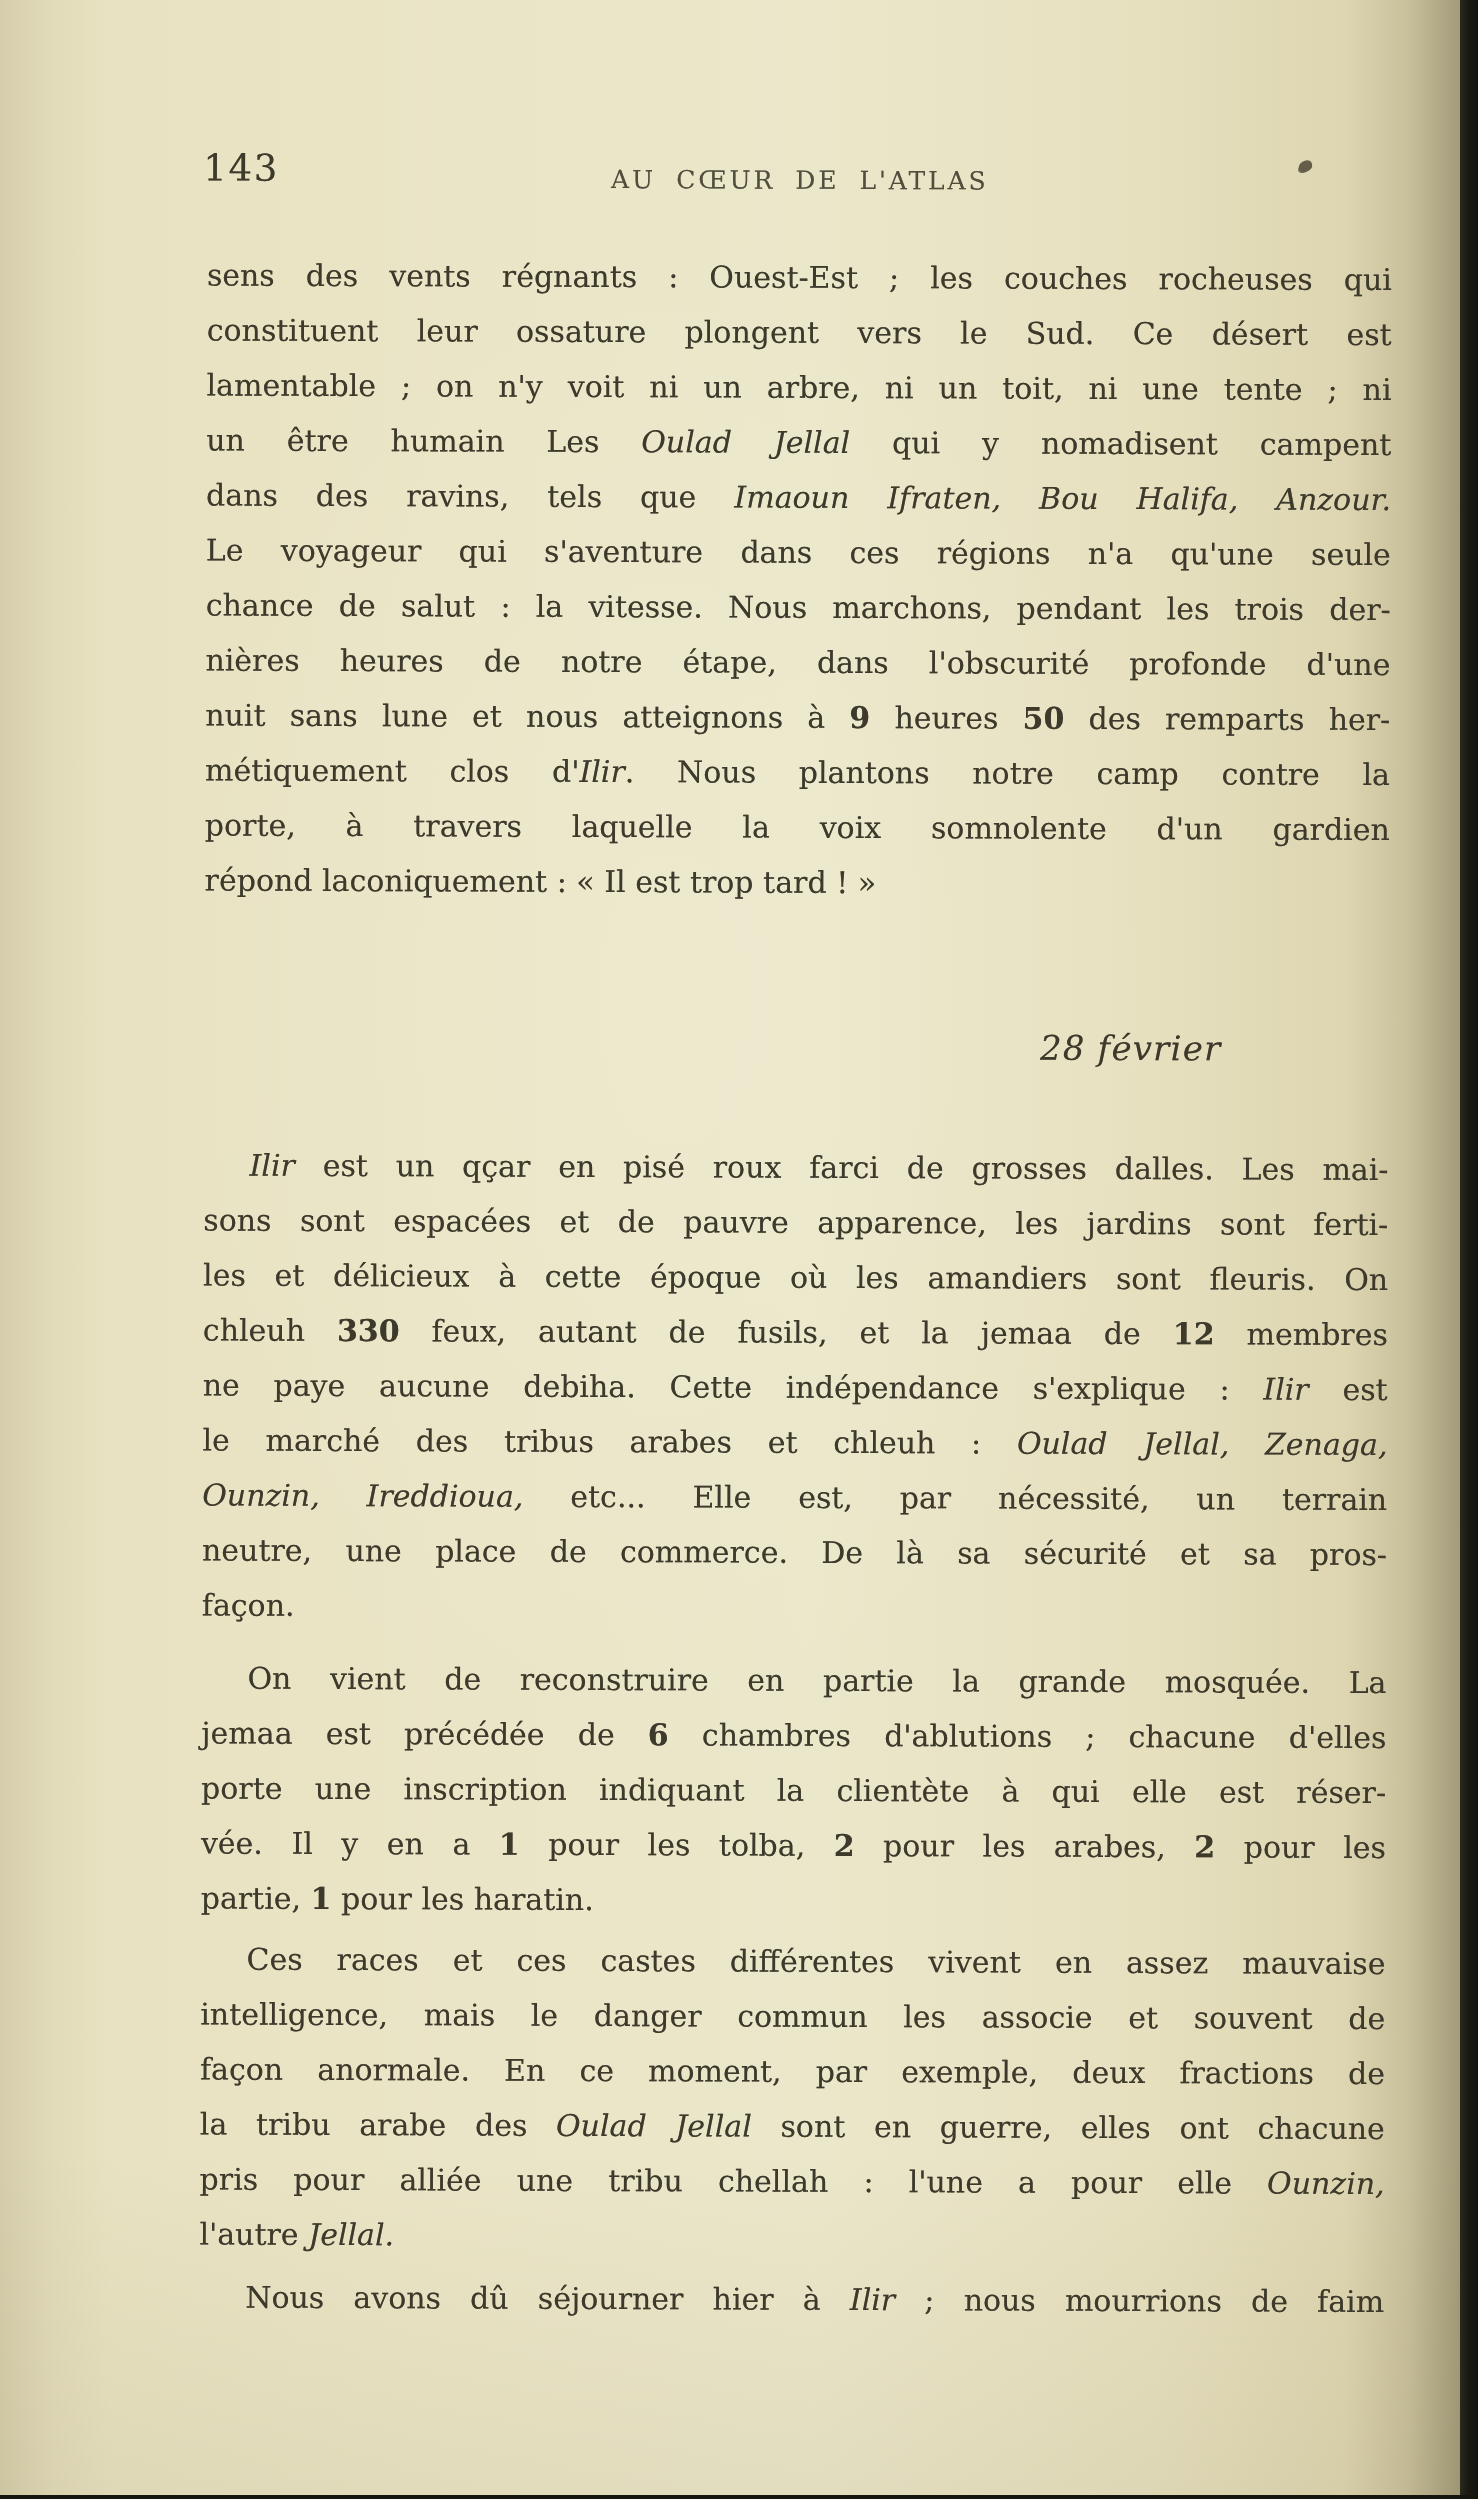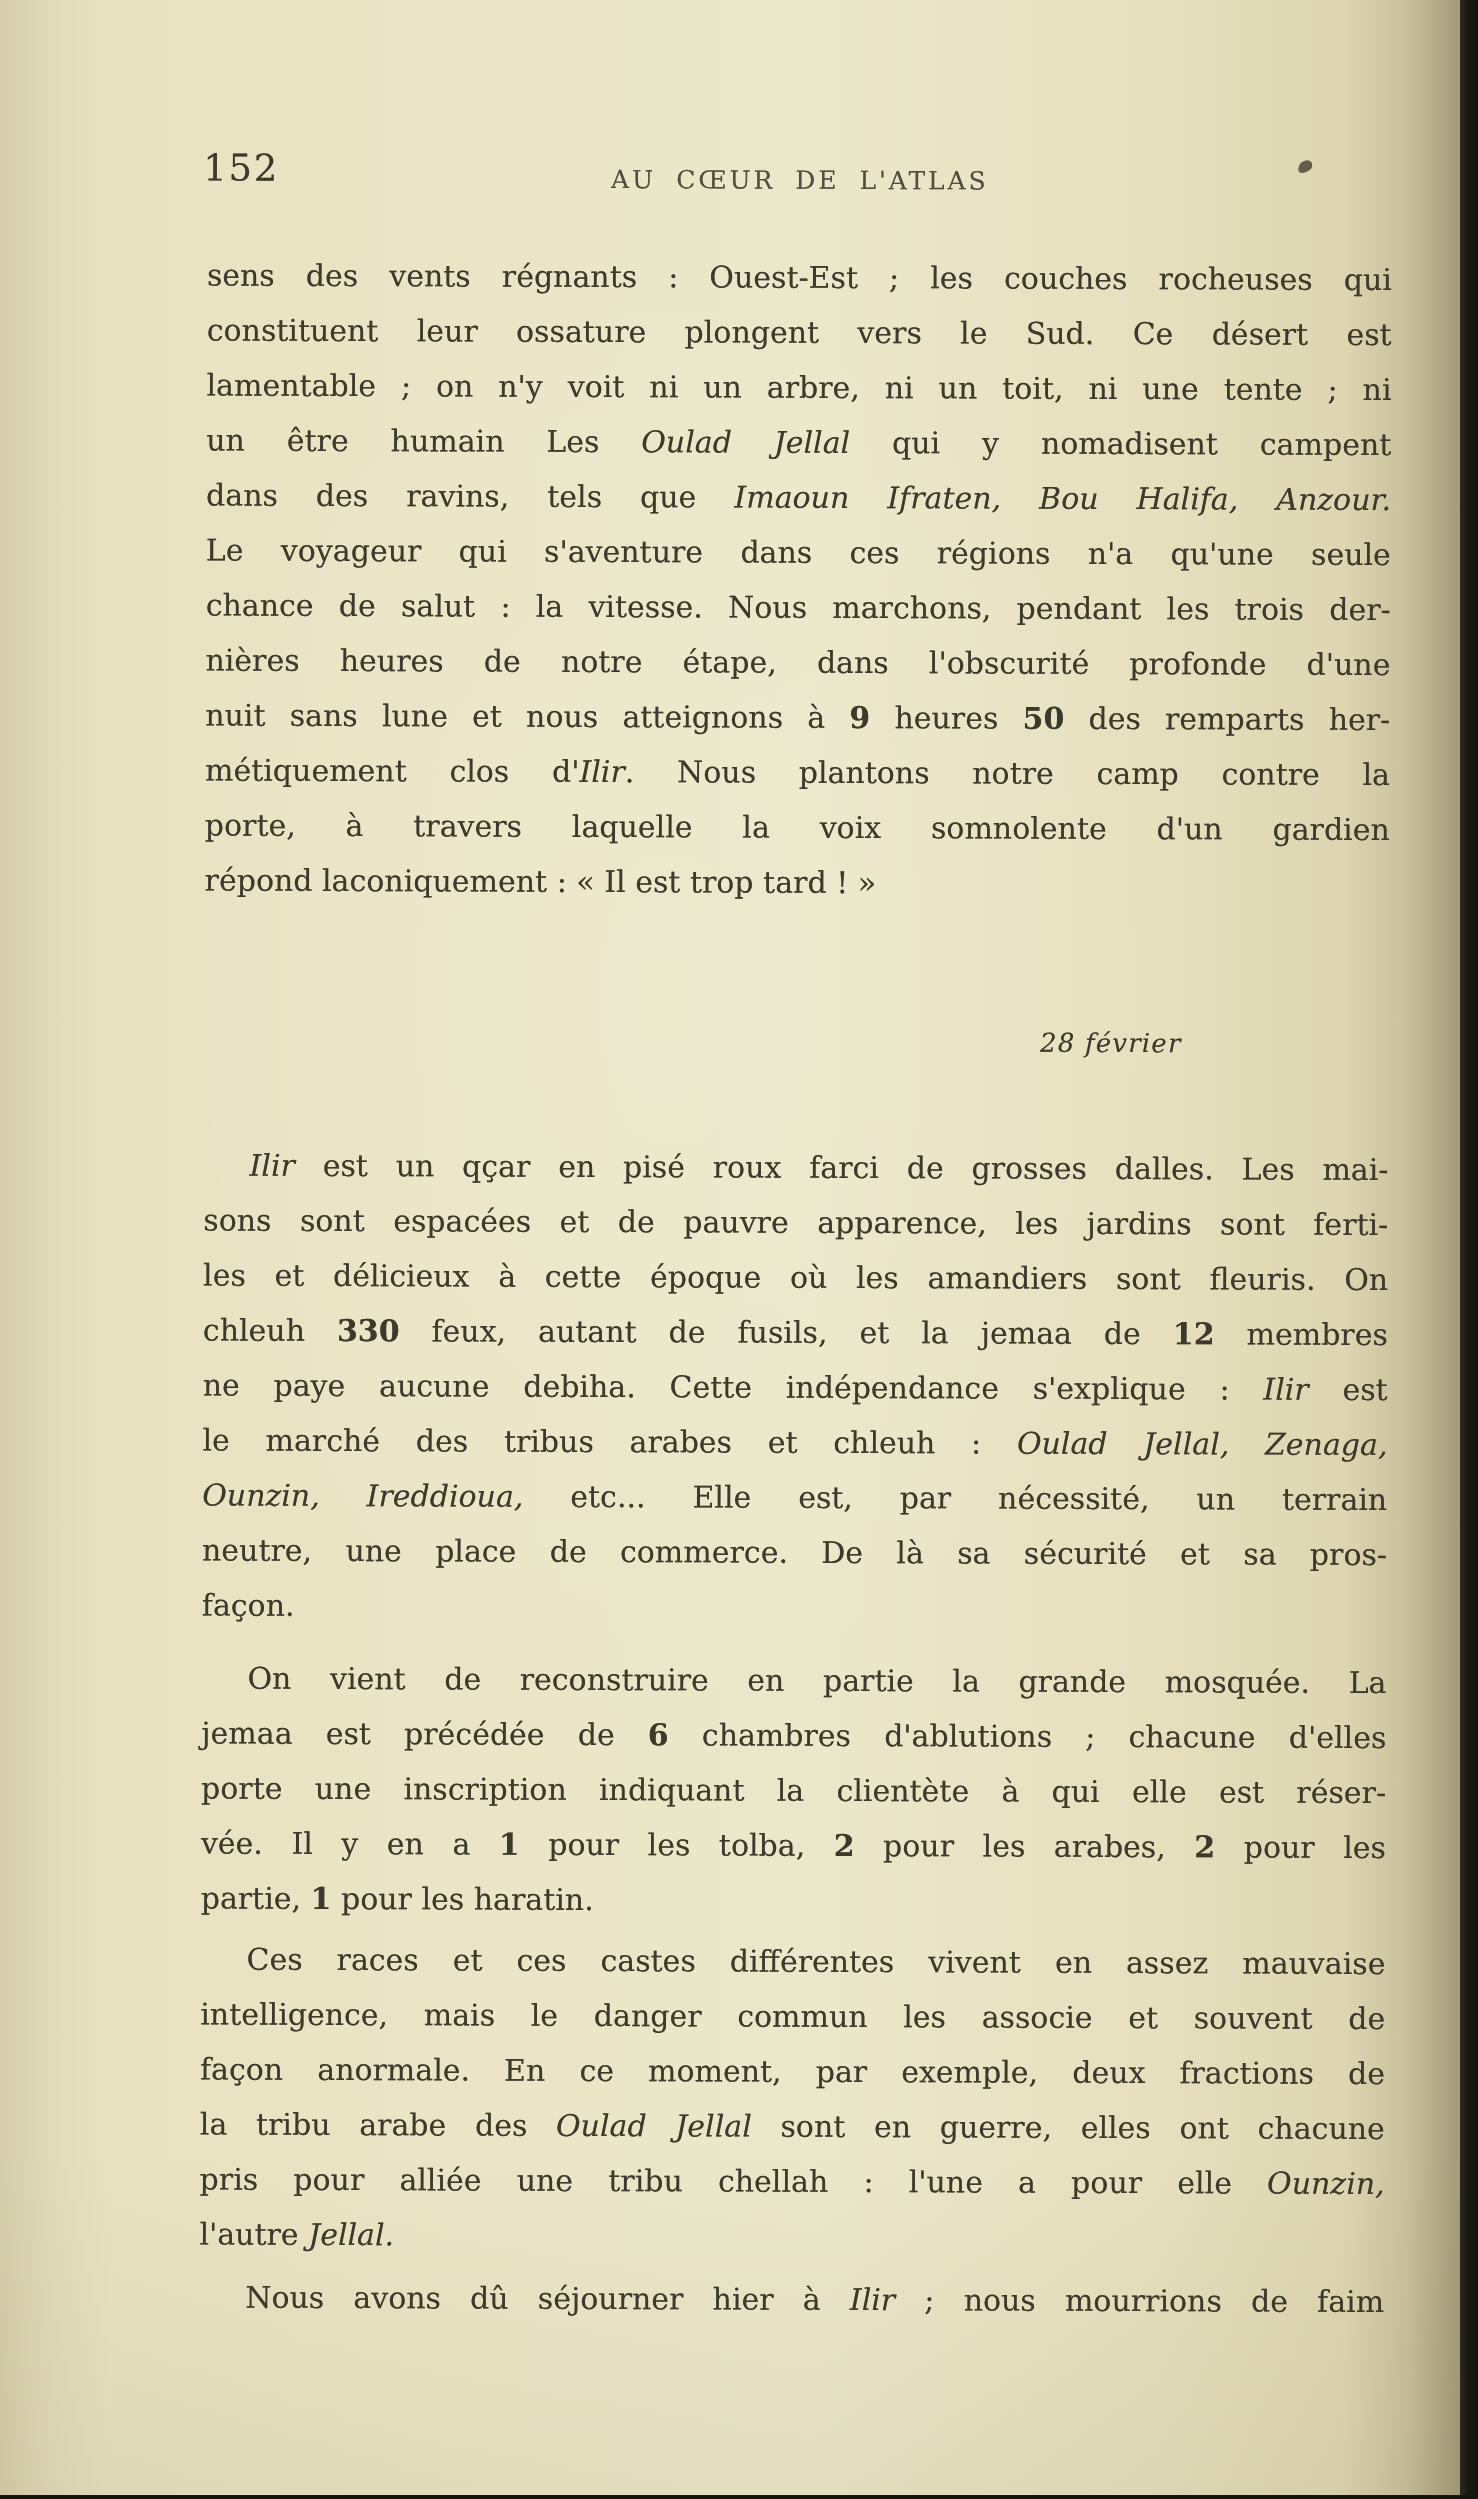--- a/index.html
+++ b/index.html
@@ -33,21 +33,21 @@
   .ink-speck{
     position:absolute;left:1299px;top:156px;width:14px;height:11px;
     background:#56503e;
     border-radius:60% 40% 55% 45%;
     transform:rotate(-15deg);
     box-shadow:-2.3px 1.7px 0 -1.2px #6a6450;
     opacity:0.9;
   }
   .date-heading{
     position:absolute;left:1044px;top:1024px;
-    font-size:26px;font-style:italic;
+    font-size:34px;font-style:italic;
     color:var(--ink,#3d3a2c);
     letter-spacing:1.2px;
     text-shadow:0 0 0.6px rgba(62,58,44,0.5);
   }
   .text-block{position:absolute;left:208px;top:0;width:1185px;height:100%;}
   .para{
     position:absolute;left:0;width:100%;
     font-size:30px;line-height:55px;
     color:var(--ink,#3d3a2c);
     text-shadow:0 0 0.6px rgba(62,58,44,0.55);
@@ -69,21 +69,21 @@
   .edge-bottom{
     position:absolute;left:0;bottom:0;width:100%;height:5.2px;
     background:#15140d;
   }
 </style>
 </head>
 <body>
 
 <div class="page">
   <div class="content">
-    <div class="folio">152</div>
+    <div class="folio">143</div>
     <div class="running-title">AU CŒUR DE L'ATLAS</div>
     <div class="ink-speck"></div>
     <div class="date-heading">28 février</div>
     <div class="text-block">
         <div class="para" style="top: 247px;">
           <div class="line j"><span>sens des vents régnants : Ouest-Est ; les couches rocheuses qui</span></div>
           <div class="line j"><span>constituent leur ossature plongent vers le Sud. Ce désert est</span></div>
           <div class="line j"><span>lamentable ; on n'y voit ni un arbre, ni un toit, ni une tente ; ni</span></div>
           <div class="line j"><span>un être humain Les </span><span class="it">Oulad Jellal</span><span> qui y nomadisent campent</span></div>
           <div class="line j"><span>dans des ravins, tels que </span><span class="it">Imaoun Ifraten, Bou Halifa, Anzour.</span></div>

